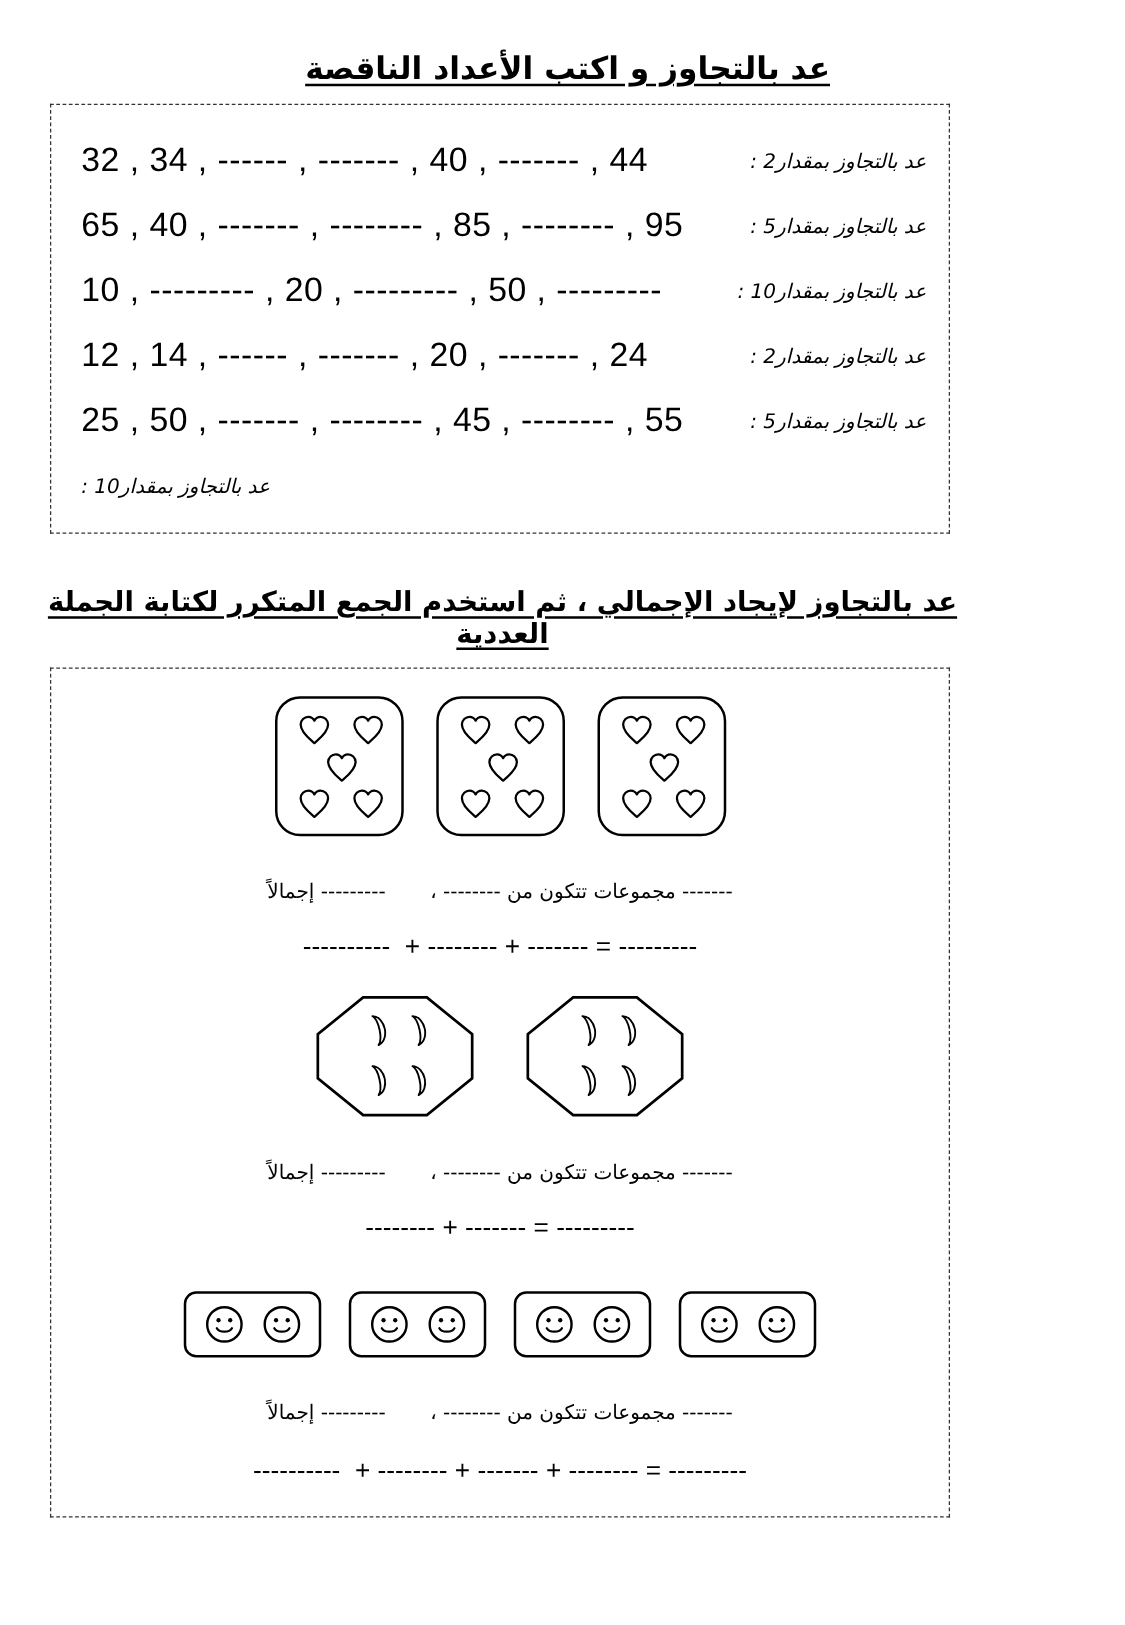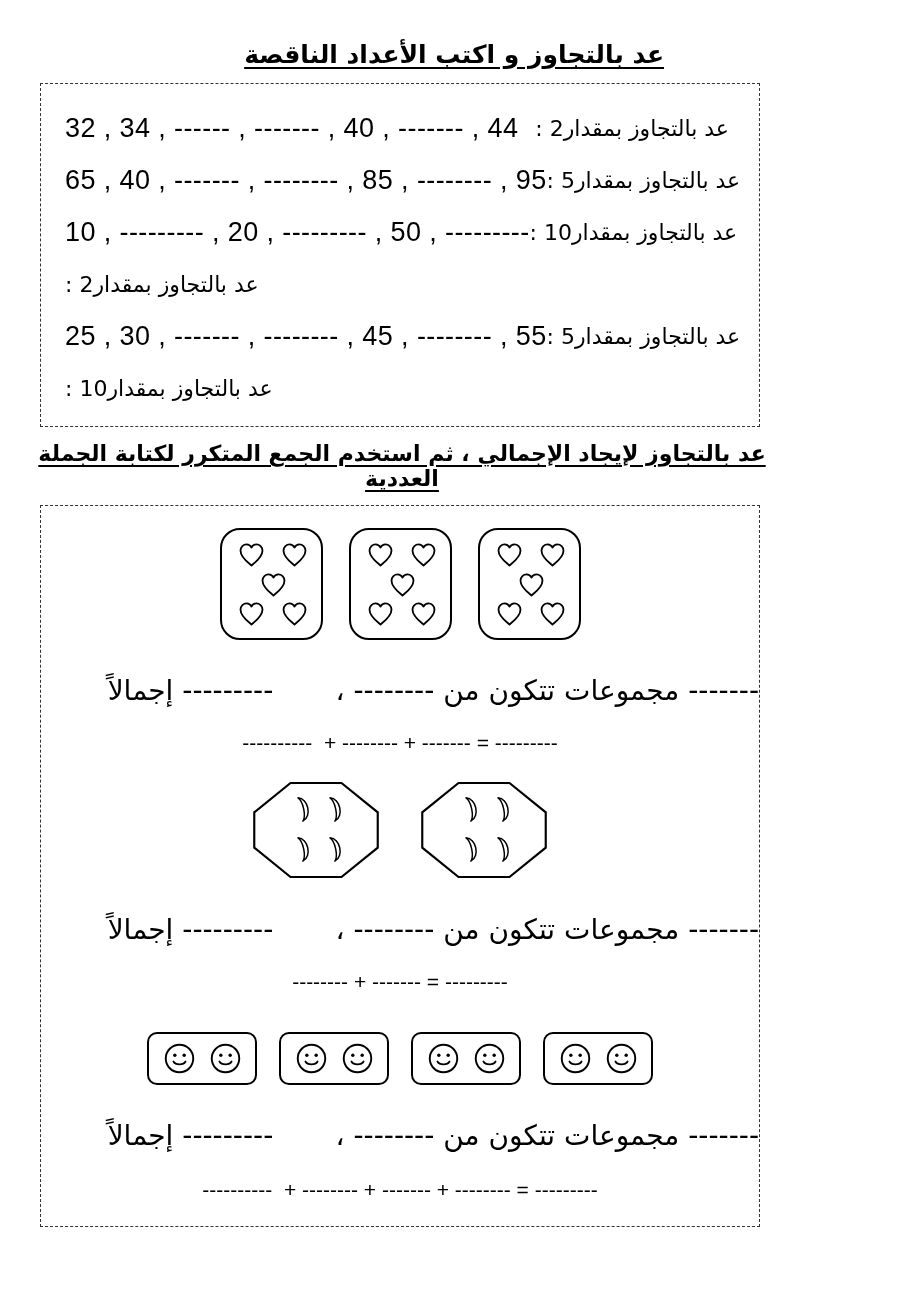--- a/index.html
+++ b/index.html
@@ -5,34 +5,34 @@
   * { margin:0; padding:0; box-sizing:border-box; }
   html,body { width:900px; height:1300px; background:#fff; color:#000; }
   body { font-family:"Liberation Sans", sans-serif; overflow:hidden; }
   .page { position:relative; width:804px; height:1300px; }
 
   
   .title { font-weight:bold; text-decoration:underline; text-underline-offset:4px;
            font-family:"DejaVu Sans", sans-serif; }
   .title1-wrap { padding-top:40px; text-align:right; padding-right:140px; direction:rtl; }
   .title1 { display:inline-block; font-size:25px; }
-  .title2-wrap { margin-top:14px; text-align:center; }
+  .title2-wrap { margin-top:43px; text-align:center; }
   .title2 { display:inline-block; font-size:22px; }
 
   
   .dash-box { border:1.6px dashed #333; margin:14px 44px 0 40px; background:#fff; }
-  .box1 { padding:18px 16px 12px 0; }
+  .box1 { padding:18px 4px 12px 0; }
   .box2 { padding:22px 0 24px 0; }
 
   
   .row { display:flex; justify-content:space-between; align-items:center;
          height:52px; padding:0 14px 0 24px; }
   .seq { font-size:27px; letter-spacing:0.4px; white-space:pre; direction:ltr; }
-  .label { font-size:22px; direction:rtl; white-space:pre;
-           font-family:"DejaVu Sans", sans-serif; }
+  .label { font-size:16px; direction:rtl; white-space:pre;
+           font-family:"DejaVu Sans", sans-serif;font-style:italic; }
 
   
   .shape-row { display:flex; justify-content:center; align-items:center; }
   .hearts-row { gap:26px; }
   .moons-row  { gap:40px; margin-top:26px; }
   .smileys-row{ gap:22px; margin-top:38px; }
 
   .heart-card { position:relative; width:103px; height:112px;
                 border:2px solid #000; border-radius:20px; background:#fff; }
   .heart { position:absolute; width:33px; height:31px; }
@@ -44,21 +44,21 @@
   .octo-svg { position:absolute; inset:0; width:100%; height:100%; }
   .moon { position:absolute; width:30px; height:40px; transform:rotate(-12deg); }
   .m1 { left:31px; top:9px; }  .m2 { left:63px; top:9px; }
   .m3 { left:31px; top:49px; } .m4 { left:63px; top:49px; }
 
   .smiley-card { width:110px; height:53px; border:2px solid #000; border-radius:10px;
                  background:#fff; display:flex; align-items:center; justify-content:center; gap:13px; }
   .smiley { width:33px; height:33px; }
 
   
-  .sentence { direction:rtl; text-align:right; font-size:28px; white-space:pre;
+  .sentence { direction:rtl; text-align:center; font-size:16px; white-space:pre;
               font-family:"DejaVu Sans", sans-serif; margin-top:34px; }
   .equation { direction:ltr; text-align:center; font-size:21px; white-space:pre;
               margin-top:24px; font-family:"Liberation Sans", sans-serif; }
   .equation.last { margin-top:26px; }
 </style>
 </head>
 <body>
 
 <svg width="0" height="0" style="position:absolute" aria-hidden="true">
   <defs>
@@ -93,24 +93,25 @@
     </div>
     <div class="row">
       <div class="seq">65 , 40 , ------- , -------- , 85 , -------- , 95</div>
       <div class="label">عد بالتجاوز بمقدار5 :</div>
     </div>
     <div class="row">
       <div class="seq">10 , --------- , 20 , --------- , 50 , ---------</div>
       <div class="label">عد بالتجاوز بمقدار10 :</div>
     </div>
     <div class="row">
+      <div class="seq">12 , 14 , ------ , ------- , 20 , ------- , 24</div>
       <div class="label">عد بالتجاوز بمقدار2 :</div>
     </div>
     <div class="row">
-      <div class="seq">25 , 30 , ------- , -------- , 45 , -------- , 55</div>
+      <div class="seq">25 , 50 , ------- , -------- , 45 , -------- , 55</div>
       <div class="label">عد بالتجاوز بمقدار5 :</div>
     </div>
     <div class="row">
       <div class="label">عد بالتجاوز بمقدار10 :</div>
     </div>
   </div>
 
   <div class="title2-wrap">
     <span class="title title2">عد بالتجاوز لإيجاد الإجمالي ، ثم استخدم الجمع المتكرر لكتابة الجملة العددية</span>
   </div>

